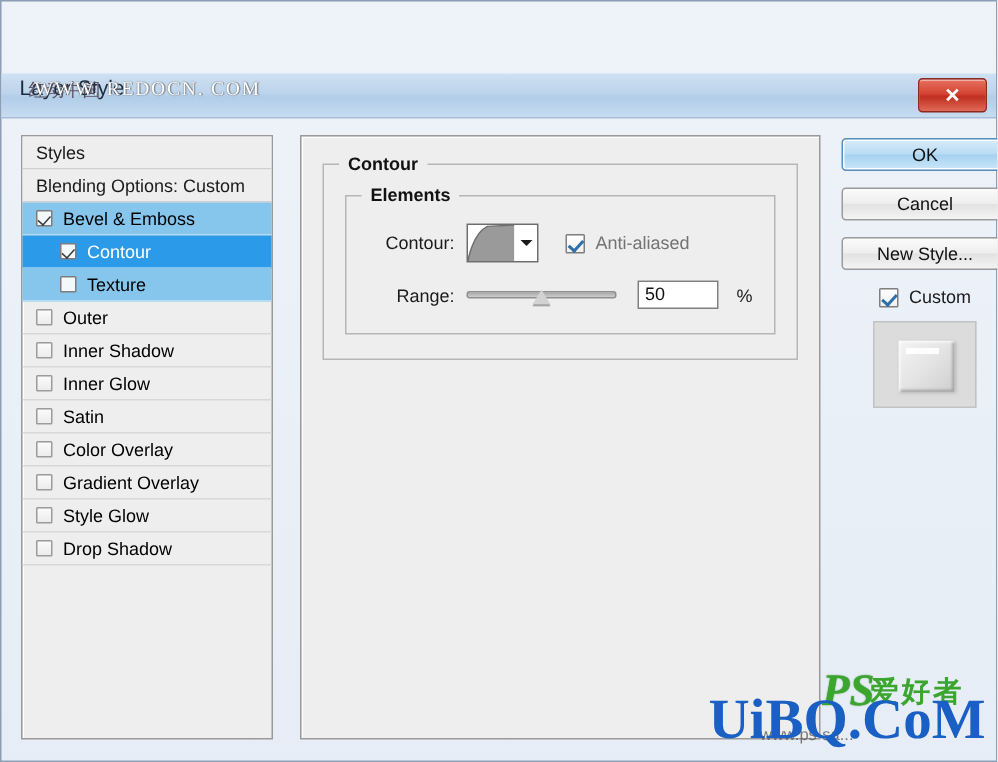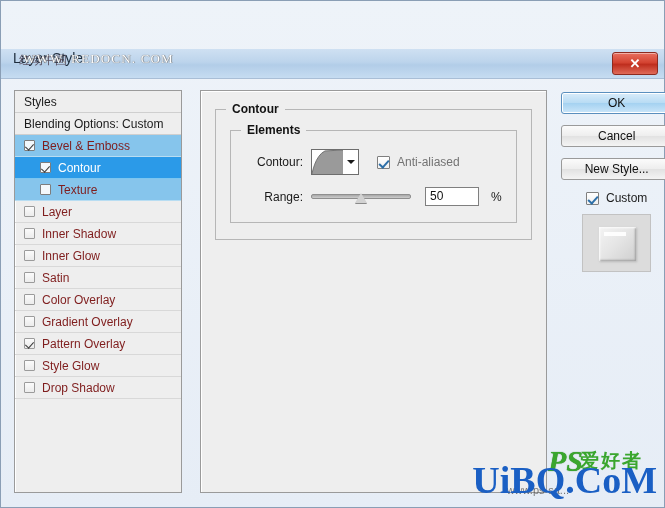--- a/index.html
+++ b/index.html
@@ -138,21 +138,21 @@
     border-bottom: 1px solid #cfcfcf;
     box-sizing: border-box;
     cursor: pointer;
   }
   .style-list { flex: 1 1 auto; }
   .style-row {
     height: 22px;
     display: flex;
     align-items: center;
     font-size: 12px;
-    color: #7f1d1d;
+    color: #000000;
     border-bottom: 1px solid #d8d8d8;
     box-sizing: border-box;
     padding-left: 9px;
     cursor: pointer;
   }
   .style-row.sub { padding-left: 25px; }
   .style-row.sel-light { background: #86c5ec; border-bottom-color: #b8ddf2; }
   .style-row.sel-strong { background: #2b9ae8; color: #ffffff; border-bottom-color: #7cc6f0; }
   .style-row .lbl { margin-left: 7px; }
 
@@ -450,45 +450,41 @@
             <div class="style-row sub sel-strong">
               <span class="cb checked"></span>
               <span class="lbl">Contour</span>
             </div>
             <div class="style-row sub sel-light">
               <span class="cb"></span>
               <span class="lbl">Texture</span>
             </div>
             <div class="style-row">
               <span class="cb"></span>
-              <span class="lbl">Layer</span>
+              <span class="lbl">Outer</span>
             </div>
             <div class="style-row">
               <span class="cb"></span>
               <span class="lbl">Inner Shadow</span>
             </div>
             <div class="style-row">
               <span class="cb"></span>
               <span class="lbl">Inner Glow</span>
             </div>
             <div class="style-row">
               <span class="cb"></span>
               <span class="lbl">Satin</span>
             </div>
             <div class="style-row">
               <span class="cb"></span>
               <span class="lbl">Color Overlay</span>
             </div>
             <div class="style-row">
               <span class="cb"></span>
               <span class="lbl">Gradient Overlay</span>
-            </div>
-            <div class="style-row">
-              <span class="cb checked"></span>
-              <span class="lbl">Pattern Overlay</span>
             </div>
             <div class="style-row">
               <span class="cb"></span>
               <span class="lbl">Style Glow</span>
             </div>
             <div class="style-row">
               <span class="cb"></span>
               <span class="lbl">Drop Shadow</span>
             </div>
           </div>

